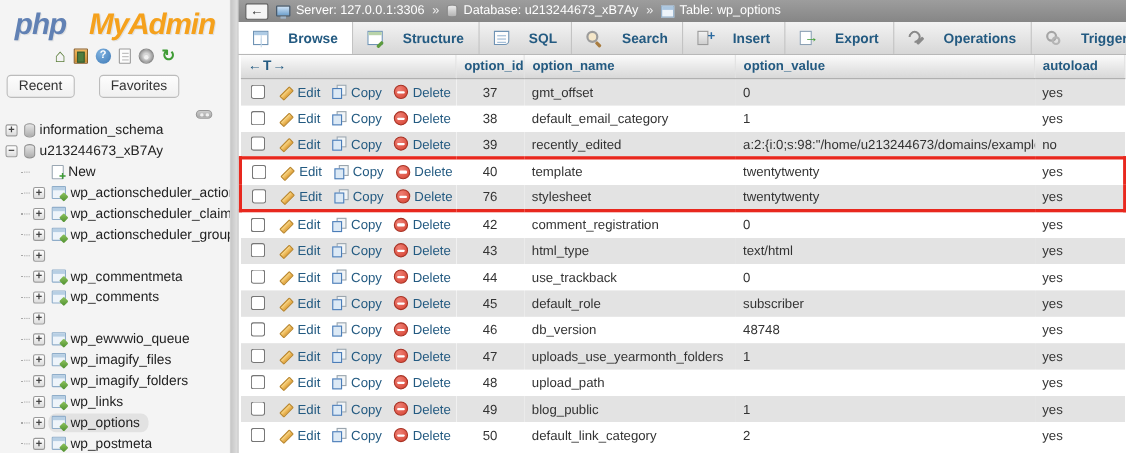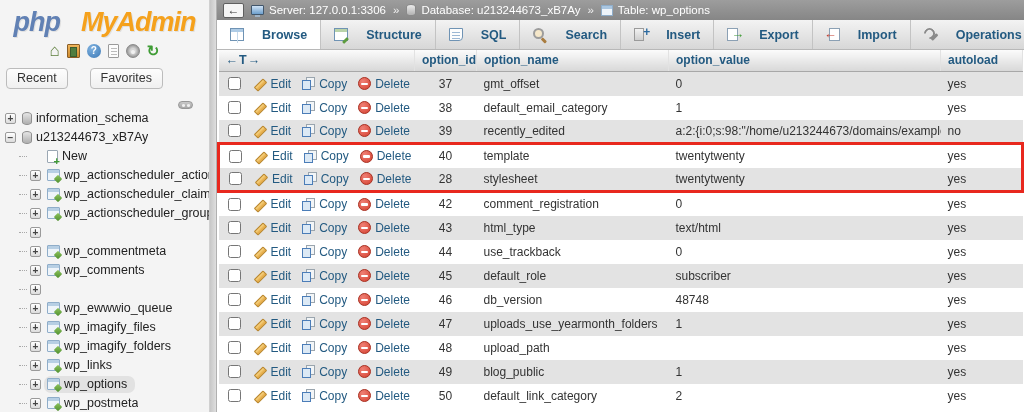--- a/index.html
+++ b/index.html
@@ -301,24 +301,20 @@
         </div>
         <div class="tab">
           <span class="tabic ti-insert"></span>
           <span>Insert</span>
         </div>
         <div class="tab">
           <span class="tabic ti-export"></span>
           <span>Export</span>
         </div>
         <div class="tab">
-          <span class="tabic ti-import"></span>
-          <span>Import</span>
-        </div>
-        <div class="tab">
           <span class="tabic ti-operations"></span>
           <span>Operations</span>
         </div>
         <div class="tab">
           <span class="tabic ti-triggers"></span>
           <span>Triggers</span>
         </div>
       </div>
 
     <div id="grid-wrap">
@@ -443,21 +439,21 @@
         <a class="act-link">
                     <span class="ic-copy"></span>
                     <span class="al al-copy">Copy</span>
                   </a>
         <a class="act-link">
                     <span class="ic-del"></span>
                     <span class="al al-del">Delete</span>
                   </a>
       </span>
     </td>
-    <td class="c-id">28</td>
+    <td class="c-id">76</td>
     <td class="c-name">stylesheet</td>
     <td class="c-value">twentytwenty</td>
     <td class="c-auto">yes</td>
   </tr>
             <tr class="plain">
     <td>
       <span class="act-cell">
         <input type="checkbox" style="">
         <a class="act-link">
                     <span class="ic-edit"></span>

